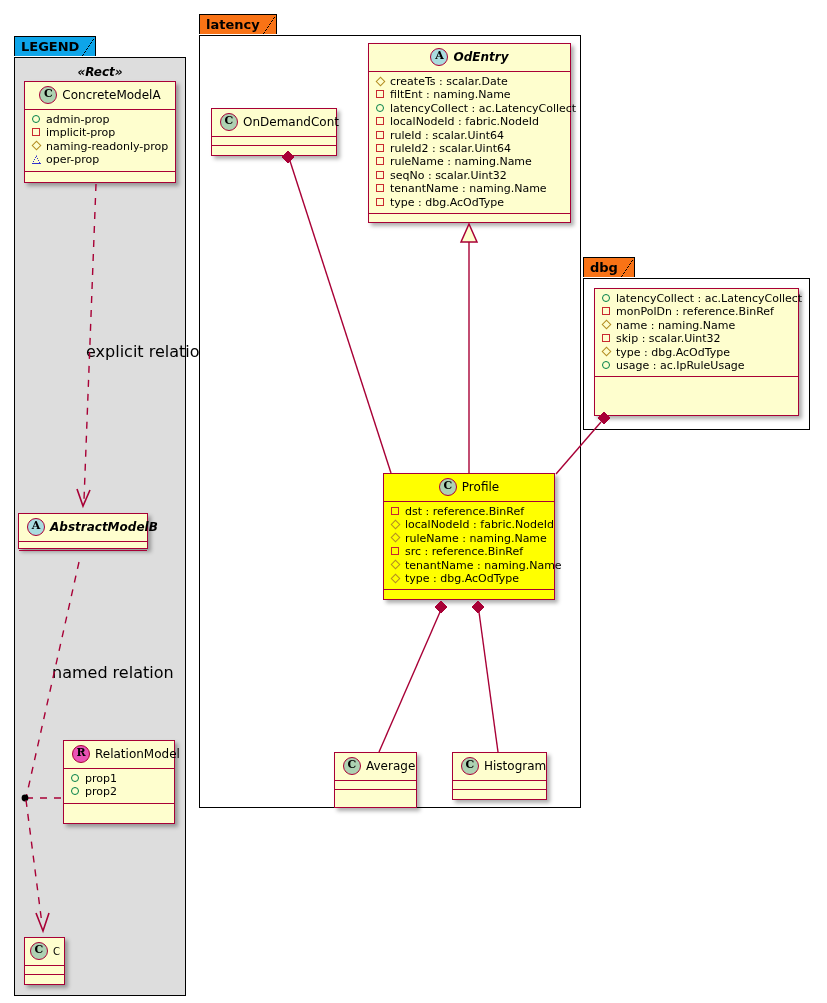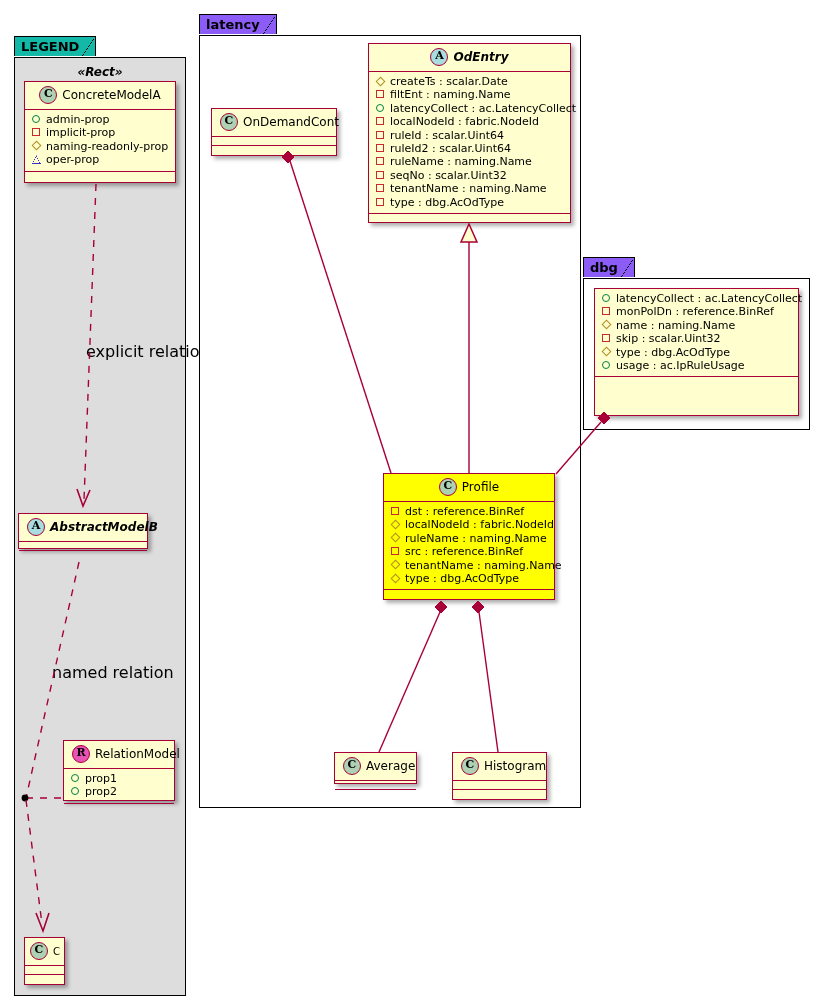--- a/index.html
+++ b/index.html
@@ -22,37 +22,37 @@
     position: absolute;
     box-sizing: border-box;
     border: 1px solid #000000;
     background: #FFFFFF;
   }
   .pkg-tab {
     position: absolute;
     box-sizing: border-box;
     border: 1px solid #000000;
     border-bottom: none;
-    background: #8b5cf6;
+    background: #f97316;
     font-size: 13px;
     font-weight: bold;
     padding: 2px 16px 2px 6px;
     line-height: 15px;
     white-space: nowrap;
   }
   .pkg-tab::after {
     content: "";
     position: absolute;
     right: 0; top: 0; bottom: 0;
     width: 13px;
     background: linear-gradient(to bottom right, transparent 49.5%, #000 49.5%, #000 52%, transparent 52%);
   }
 
   .pkg.legend-pkg { background: #DDDDDD; }
-  .pkg-tab.legend-tab { background: #14b8a6; }
+  .pkg-tab.legend-tab { background: #0ea5e9; }
 
   
   .cls {
     position: absolute;
     box-sizing: border-box;
     border: 1px solid #A80036;
     background: #FEFECE;
     box-shadow: 3px 3px 4px rgba(0,0,0,0.32);
   }
   .cls.highlight { background: #FFFF00; }
@@ -193,21 +193,21 @@
 </div>
 
 <div class="cls" style="left:18px; top:513px; width:130px; height:36px;">
   <div class="cls-title italic">
     <span class="badge a">A</span><span class="nm">AbstractModelB</span>
   </div>
   <div class="cls-attrs empty"></div>
   <div class="cls-foot"></div>
 </div>
 
-<div class="cls" style="left:63px; top:740px; width:112px; height:61px;">
+<div class="cls" style="left:63px; top:740px; width:112px; height:84px;">
   <div class="cls-title">
     <span class="badge r">R</span><span class="nm">RelationModel</span>
   </div>
   <div class="cls-attrs">
     <div class="attr"><span class="mk circle"></span><span>prop1</span></div>
     <div class="attr"><span class="mk circle"></span><span>prop2</span></div>
   </div>
   <div class="cls-foot"></div>
 </div>
 
@@ -262,21 +262,21 @@
     <div class="attr"><span class="mk square"></span><span>dst : reference.BinRef</span></div>
     <div class="attr"><span class="mk diamond"></span><span>localNodeId : fabric.NodeId</span></div>
     <div class="attr"><span class="mk diamond"></span><span>ruleName : naming.Name</span></div>
     <div class="attr"><span class="mk square"></span><span>src : reference.BinRef</span></div>
     <div class="attr"><span class="mk diamond"></span><span>tenantName : naming.Name</span></div>
     <div class="attr"><span class="mk diamond"></span><span>type : dbg.AcOdType</span></div>
   </div>
   <div class="cls-foot"></div>
 </div>
 
-<div class="cls" style="left:334px; top:752px; width:83px; height:32px;">
+<div class="cls" style="left:334px; top:752px; width:83px; height:56px;">
   <div class="cls-title">
     <span class="badge c">C</span><span class="nm">Average</span>
   </div>
   <div class="cls-attrs empty"></div>
   <div class="cls-foot"></div>
 </div>
 
 <div class="cls" style="left:452px; top:752px; width:95px; height:48px;">
   <div class="cls-title">
     <span class="badge c">C</span><span class="nm">Histogram</span>

